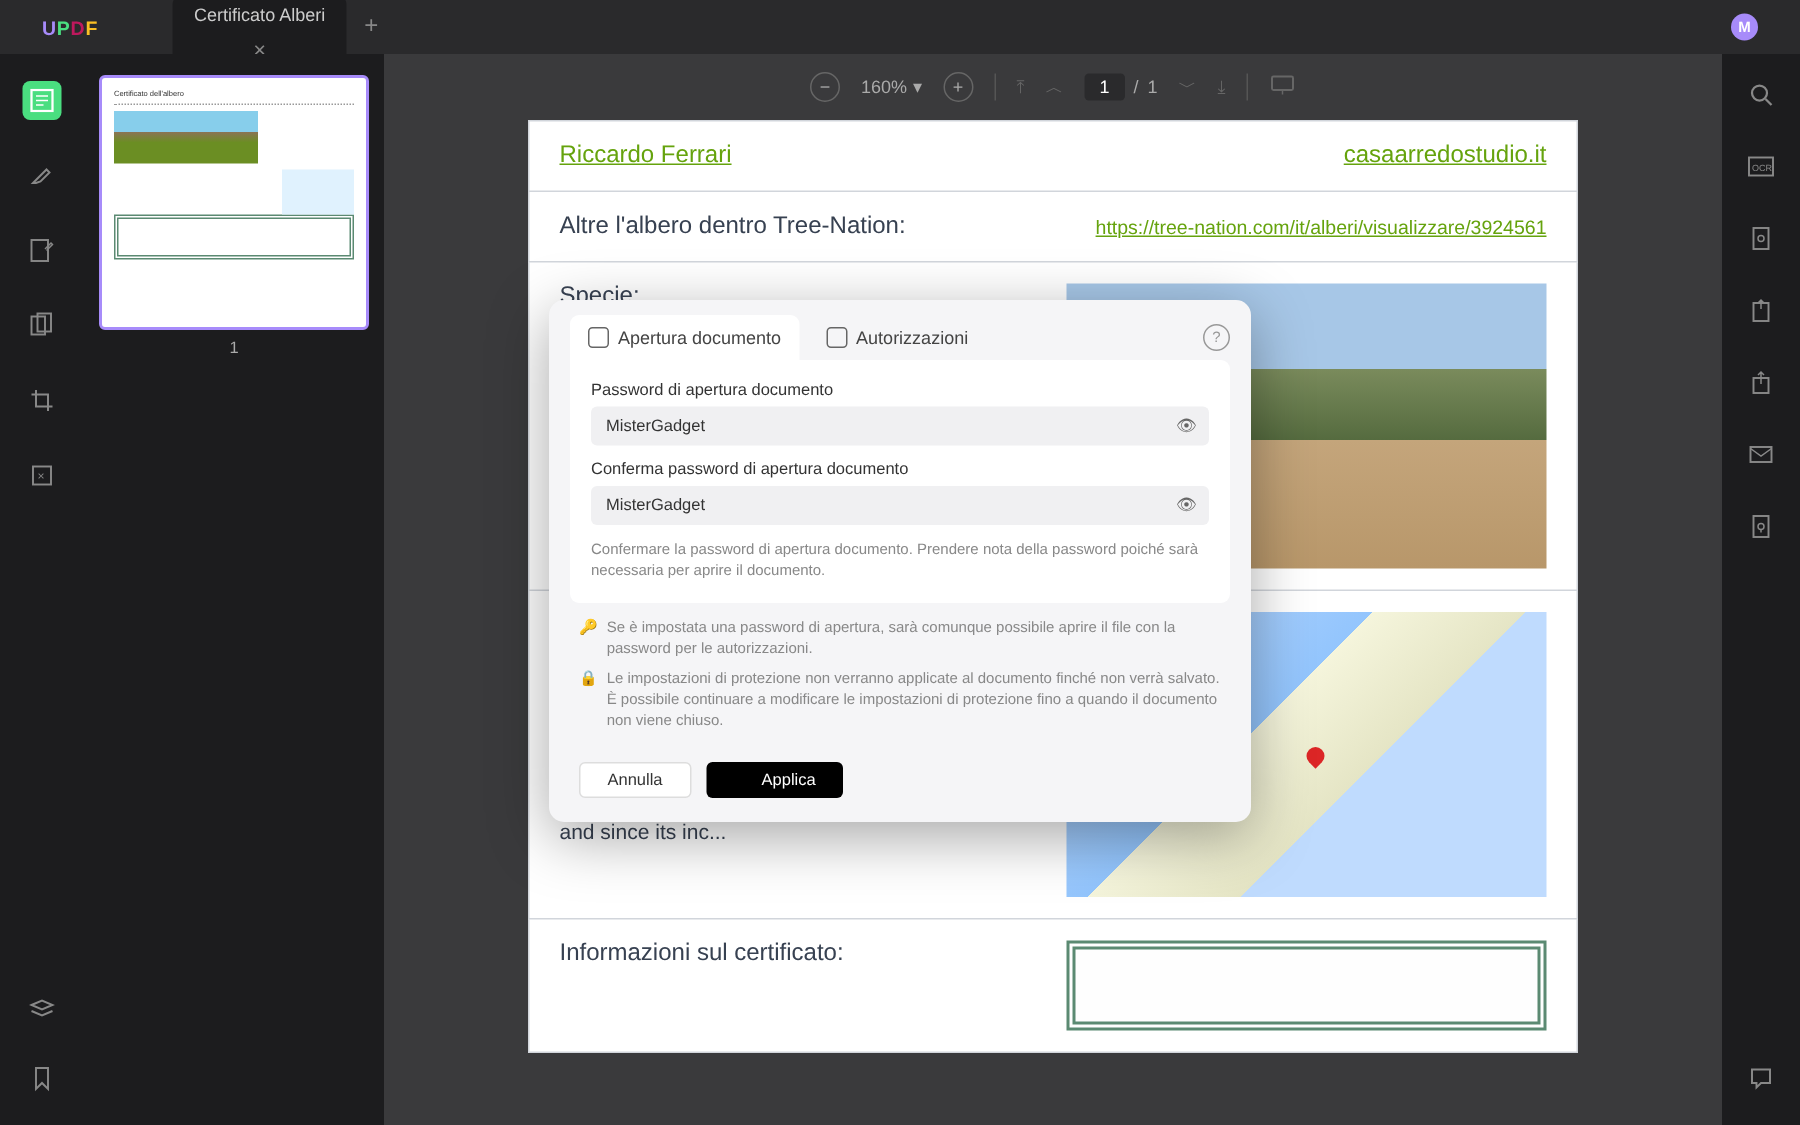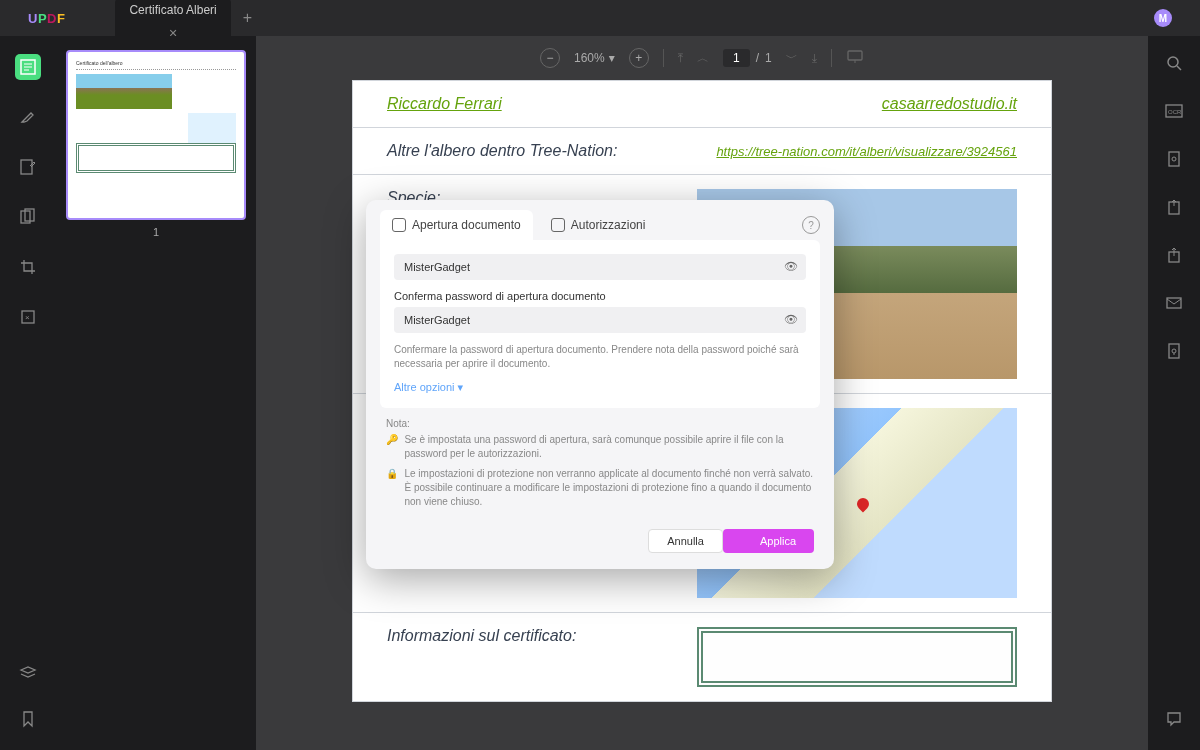--- a/index.html
+++ b/index.html
@@ -34,21 +34,21 @@
 .toolbar { height: 44px; display: flex; align-items: center; justify-content: center; gap: 14px; color: #aaa; font-size: 12px; }
 .tb-btn { width: 20px; height: 20px; display: flex; align-items: center; justify-content: center; cursor: pointer; color: #aaa; border: 1px solid #666; border-radius: 50%; font-size: 12px; }
 .tb-zoom { display: flex; align-items: center; gap: 4px; cursor: pointer; }
 .tb-sep { width: 1px; height: 18px; background: #555; }
 .tb-nav { color: #666; cursor: pointer; }
 .tb-page { display: flex; align-items: center; gap: 6px; }
 .tb-page-cur { background: #2a2a2c; padding: 2px 10px; border-radius: 3px; color: #fff; }
 
 .doc-scroll { flex: 1; overflow: auto; padding: 0 30px 30px; }
 .page { background: #fff; margin: 0 auto; width: 700px; padding: 0; }
-.section { border: 1px solid #d1d5db; padding: 14px 34px; font-style: italic; }
+.section { border: 1px solid #d1d5db; padding: 14px 20px; }
 .section + .section { border-top: none; }
 .link-green { color: #65a30d; text-decoration: underline; }
 .link-gray { color: #4b5563; text-decoration: underline; }
 .row-split { display: flex; justify-content: space-between; align-items: center; }
 .heading { font-size: 16px; color: #374151; font-weight: 500; }
 .body-text { font-size: 14px; color: #374151; line-height: 1.5; }
 .species-img { width: 320px; height: 190px; background: linear-gradient(180deg, #a7c7e7 0%, #a7c7e7 30%, #7a8b5c 30%, #556b3f 55%, #c4a57b 55%, #b8976a 100%); }
 .two-col { display: flex; gap: 20px; }
 .map { width: 320px; height: 190px; background: linear-gradient(135deg, #bfdbfe 0%, #93c5fd 40%, #f5f5dc 40%, #e5e5c5 60%, #bfdbfe 60%); position: relative; }
 .map::after { content: ''; position: absolute; left: 160px; top: 90px; width: 12px; height: 12px; background: #dc2626; border-radius: 50% 50% 50% 0; transform: rotate(-45deg); }
@@ -68,24 +68,24 @@
 .modal-body { background: #fff; margin: 0 14px; padding: 14px; border-radius: 0 6px 6px 6px; }
 .field-label { font-size: 11px; color: #333; margin-bottom: 5px; }
 .field-wrap { position: relative; margin-bottom: 10px; }
 .field-input { width: 100%; background: #f0f0f2; border: none; padding: 7px 30px 7px 10px; font-size: 11px; border-radius: 4px; color: #333; }
 .field-eye { position: absolute; right: 8px; top: 6px; color: #666; font-size: 11px; cursor: pointer; }
 .field-help { font-size: 10px; color: #888; line-height: 1.4; margin-top: 4px; }
 .more-opts { font-size: 11px; color: #60a5fa; margin-top: 10px; cursor: pointer; }
 .modal-notes { padding: 10px 20px; font-size: 10px; color: #888; }
 .note-title { margin-bottom: 4px; }
 .note-item { display: flex; gap: 6px; margin-bottom: 6px; line-height: 1.4; }
-.modal-actions { display: flex; justify-content: flex-end; padding: 4px 20px 16px; }
+.modal-actions { display: flex; justify-content: flex-start; gap: 10px; padding: 4px 20px 16px; }
 .btn { padding: 5px 18px; font-size: 11px; border-radius: 4px; cursor: pointer; border: none; }
 .btn-cancel { background: #fff; border: 1px solid #ddd; color: #333; }
-.btn-apply { background: #d946ef; color: #fff; padding-left: 37px; }
+.btn-apply { background: #000000; color: #fff; padding-left: 37px; }
 </style>
 </head>
 <body>
 
 <div class="titlebar">
   <div class="logo"><span class="u">U</span><span class="p">P</span><span class="d">D</span><span class="f">F</span></div>
   <div class="tab">
     <span>Certificato Alberi</span>
     <span class="tab-close">✕</span>
   </div>
@@ -279,34 +279,33 @@
         <span class="mtab-icon"></span>
         <span>Apertura documento</span>
       </div>
       <div class="mtab">
         <span class="mtab-icon"></span>
         <span>Autorizzazioni</span>
       </div>
       <div class="help-icon">?</div>
     </div>
     <div class="modal-body">
+      <div class="field-label">Password di apertura documento</div>
       <div class="field-wrap">
         <input class="field-input" value="MisterGadget" style="">
         <span class="field-eye">👁</span>
       </div>
       <div class="field-label">Conferma password di apertura documento</div>
       <div class="field-wrap">
         <input class="field-input" value="MisterGadget" style="">
         <span class="field-eye">👁</span>
       </div>
       <div class="field-help">Confermare la password di apertura documento. Prendere nota della password poiché sarà necessaria per aprire il documento.</div>
-      <div class="more-opts"><span>Altre opzioni</span> <span>▾</span></div>
     </div>
     <div class="modal-notes">
-      <div class="note-title">Nota:</div>
       <div class="note-item">
           <span>🔑</span>
           <span>Se è impostata una password di apertura, sarà comunque possibile aprire il file con la password per le autorizzazioni.</span>
         </div>
       <div class="note-item">
           <span>🔒</span>
           <span>Le impostazioni di protezione non verranno applicate al documento finché non verrà salvato. È possibile continuare a modificare le impostazioni di protezione fino a quando il documento non viene chiuso.</span>
         </div>
     </div>
     <div class="modal-actions">

